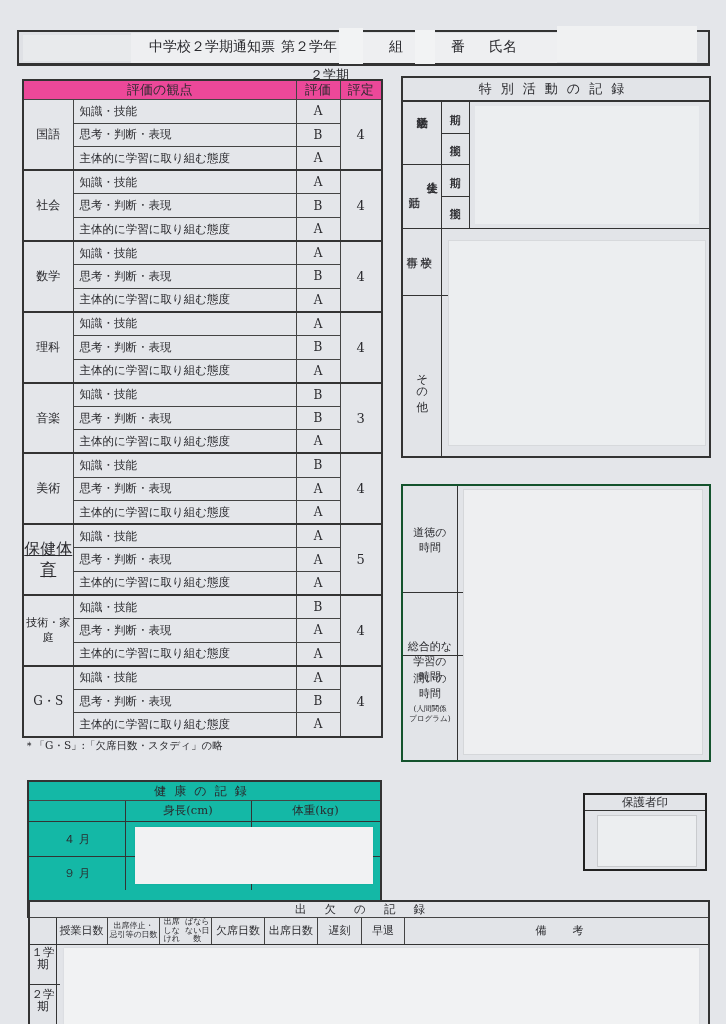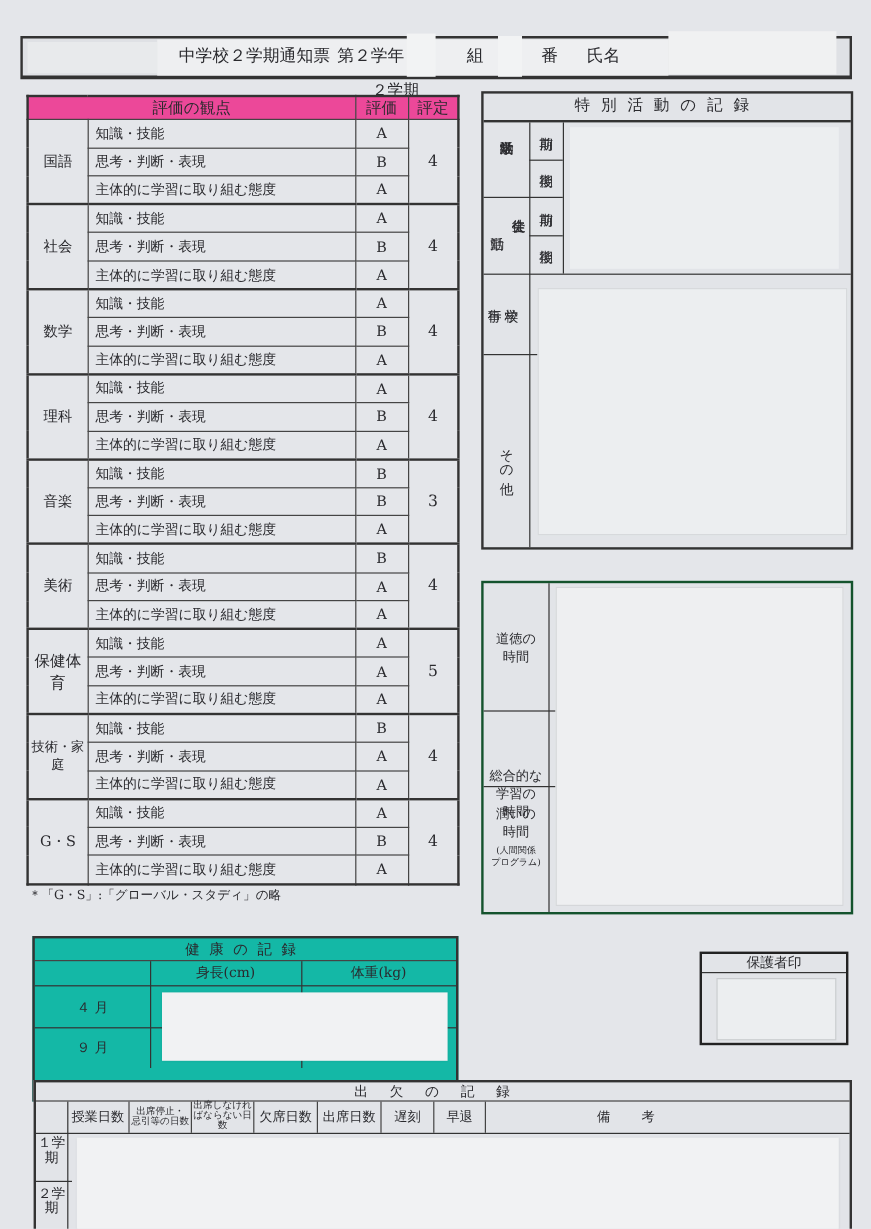--- a/index.html
+++ b/index.html
@@ -232,21 +232,21 @@
       </tr>
       <tr>
         <td class="persp">思考・判断・表現</td>
         <td class="ev">A</td>
       </tr>
       <tr>
         <td class="persp">主体的に学習に取り組む態度</td>
         <td class="ev">A</td>
       </tr>
       <tr class="grp-start">
-        <td rowspan="3" class="subj" style="font-size: 13px;">保健体育</td>
+        <td rowspan="3" class="subj" style="font-size: 16px; text-decoration: underline;">保健体育</td>
         <td class="persp">知識・技能</td>
         <td class="ev">A</td>
         <td rowspan="3" class="gr">5</td>
       </tr>
       <tr>
         <td class="persp">思考・判断・表現</td>
         <td class="ev">A</td>
       </tr>
       <tr>
         <td class="persp">主体的に学習に取り組む態度</td>
@@ -276,21 +276,21 @@
         <td class="persp">思考・判断・表現</td>
         <td class="ev">B</td>
       </tr>
       <tr>
         <td class="persp">主体的に学習に取り組む態度</td>
         <td class="ev">A</td>
       </tr>
     </tbody>
 </table>
 
-<div class="abs footnote">＊「G・S」:「グローバル・スタディ」の略</div>
+<div class="abs footnote">＊「G・S」:「欠席日数・スタディ」の略</div>
 
 <div class="special">
   <div class="hdr">特別活動の記録</div>
 
   <div class="cell-line" style="left:38px;top:24px;width:1px;height:354px;"></div>
   <div class="cell-line" style="left:66px;top:24px;width:1px;height:126px;"></div>
   <div class="cell-line" style="left:38px;top:55px;width:28px;height:1px;"></div>
   <div class="cell-line" style="left:0;top:86px;width:66px;height:1px;"></div>
   <div class="cell-line" style="left:38px;top:118px;width:28px;height:1px;"></div>
   <div class="cell-line" style="left:0;top:150px;width:306px;height:1px;"></div>
@@ -354,25 +354,25 @@
 <div class="attend">
   <div class="hdr">出欠の記録</div>
   <div class="cell-line" style="left:0;top:42px;width:678px;height:1px;"></div>
   <div class="cell-line" style="left:0;top:82px;width:30px;height:1px;"></div>
   <div class="cell-line" style="left:26px;top:16px;width:1px;height:112px;"></div>
   <div class="colh" style="left:26px;width:52px;">授業日数</div>
   <div class="colh small" style="left:78px;width:52px;flex-direction:column;">
     <div>出席停止・</div>
       <div>忌引等の日数</div>
   </div>
-  <div class="colh small" style="left:130px;width:52px;flex-direction:column;font-family:Liberation Mono, monospace;">
+  <div class="colh small" style="left:130px;width:52px;flex-direction:row;">
     <div>出席しなけれ</div>
       <div>ばならない日数</div>
   </div>
   <div class="colh" style="left:182px;width:53px;">欠席日数</div>
   <div class="colh" style="left:235px;width:53px;">出席日数</div>
   <div class="colh" style="left:288px;width:44px;">遅刻</div>
   <div class="colh" style="left:332px;width:43px;">早退</div>
-  <div class="colh" style="left:353px;width:303px;border-right:none;letter-spacing:26px;">備考</div>
+  <div class="colh" style="left:391px;width:303px;border-right:none;letter-spacing:26px;">備考</div>
   <div class="term" style="top:44px;">１学期</div>
   <div class="term" style="top:86px;">２学期</div>
   <div class="abs redact" style="left:34px;top:46px;width:635px;height:82px;"></div>
 </div>
 
 </body></html>

